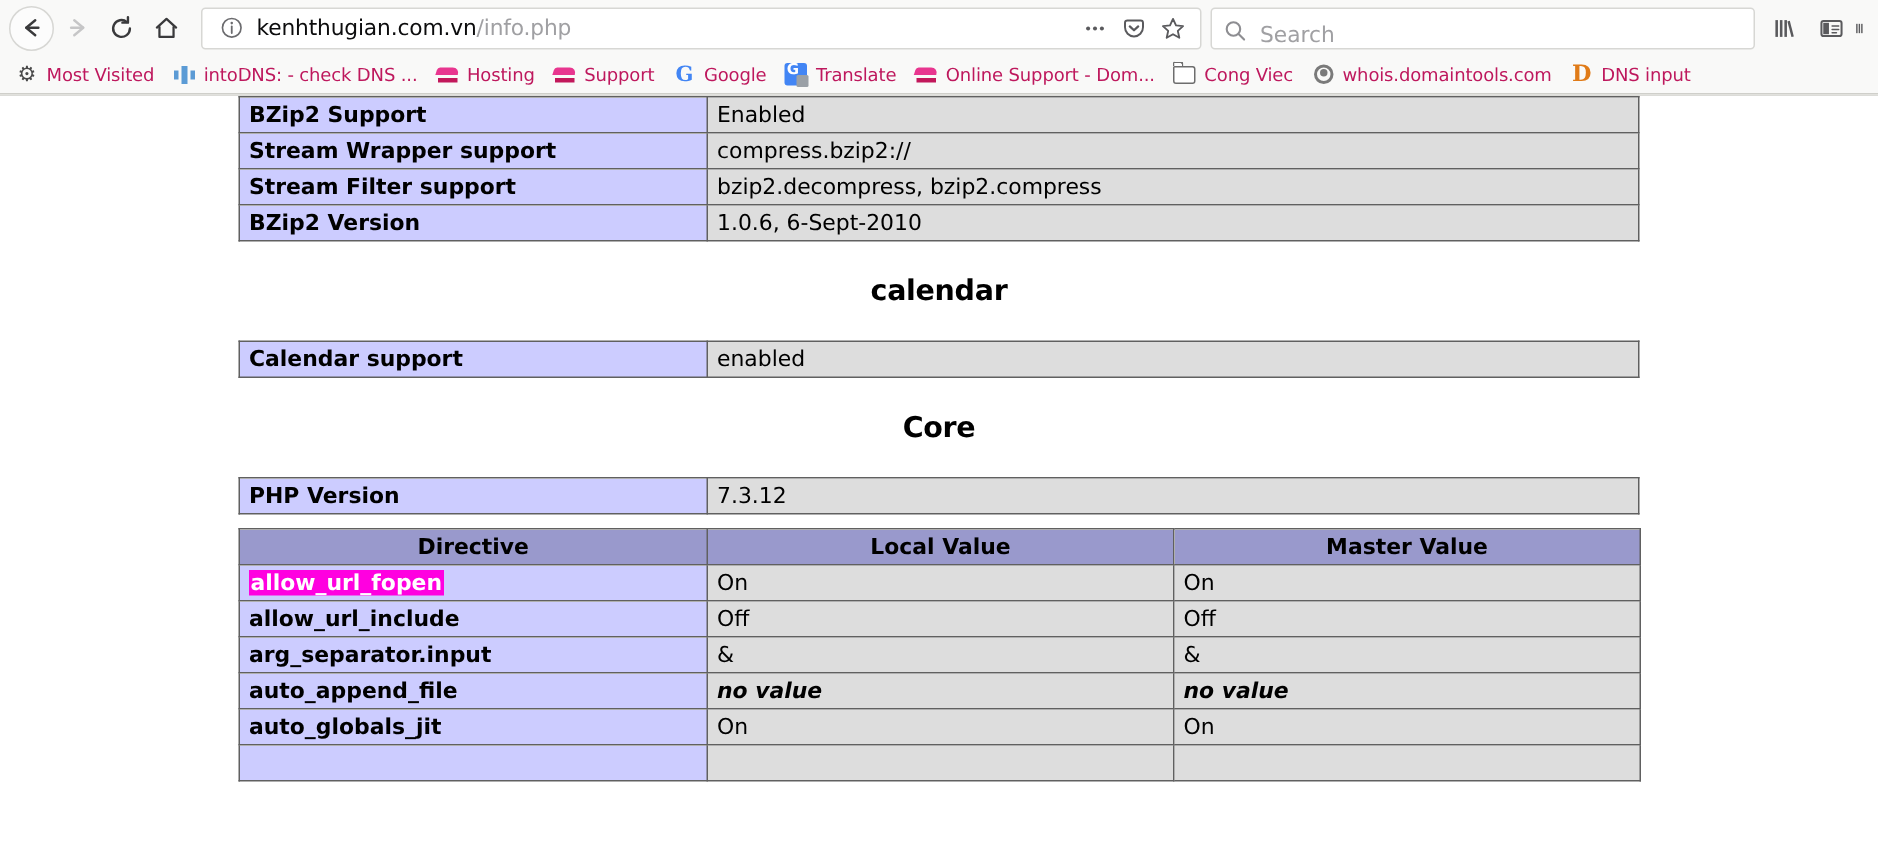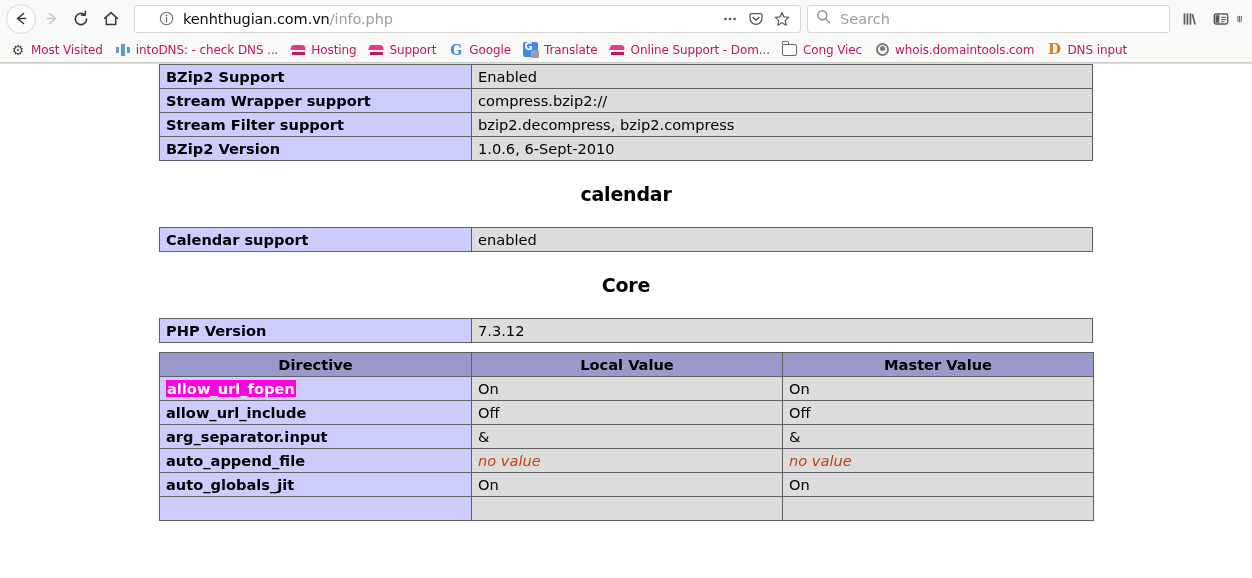--- a/index.html
+++ b/index.html
@@ -52,21 +52,21 @@
 
   .urlbar {
     flex: 1 1 auto;
     height: 28px;
     margin: 0 6px 0 8px;
     background: #ffffff;
     border: 1px solid #d7d7d4;
     border-radius: 3px;
     display: flex;
     align-items: center;
-    padding: 0 4px 0 24px;
+    padding: 0 4px 0 12px;
     box-sizing: border-box;
     min-width: 0;
   }
   .url-identity {
     flex: 0 0 auto;
     margin-right: 9px;
     display: flex;
     align-items: center;
   }
   .url-text {
@@ -95,21 +95,21 @@
     border-radius: 3px;
   }
 
   .searchbar {
     flex: 0 0 363px;
     height: 28px;
     background: #ffffff;
     border: 1px solid #d7d7d4;
     border-radius: 3px;
     display: flex;
-    align-items: center;
+    align-items: flex-end;
     padding: 0 8px;
     box-sizing: border-box;
     margin-right: 4px;
   }
   .search-ph {
     font-size: 14.5px;
     color: #a0a0a3;
     margin-left: 9px;
   }
 
@@ -269,23 +269,23 @@
     background: #dddddd;
     color: #000000;
   }
   th.h {
     background: #9999cc;
     font-weight: bold;
     color: #000000;
     text-align: center;
   }
   td.v .novalue {
-    color: #c2410c;
+    color: #000000;
     font-style: italic;
-    font-weight: normal;
+    font-weight: bold;
   }
   .hl {
     background: #ff00e0;
     color: #ffffff;
     padding: 0 1px;
   }
   h2.section {
     text-align: center;
     font-size: 19px;
     font-weight: bold;

